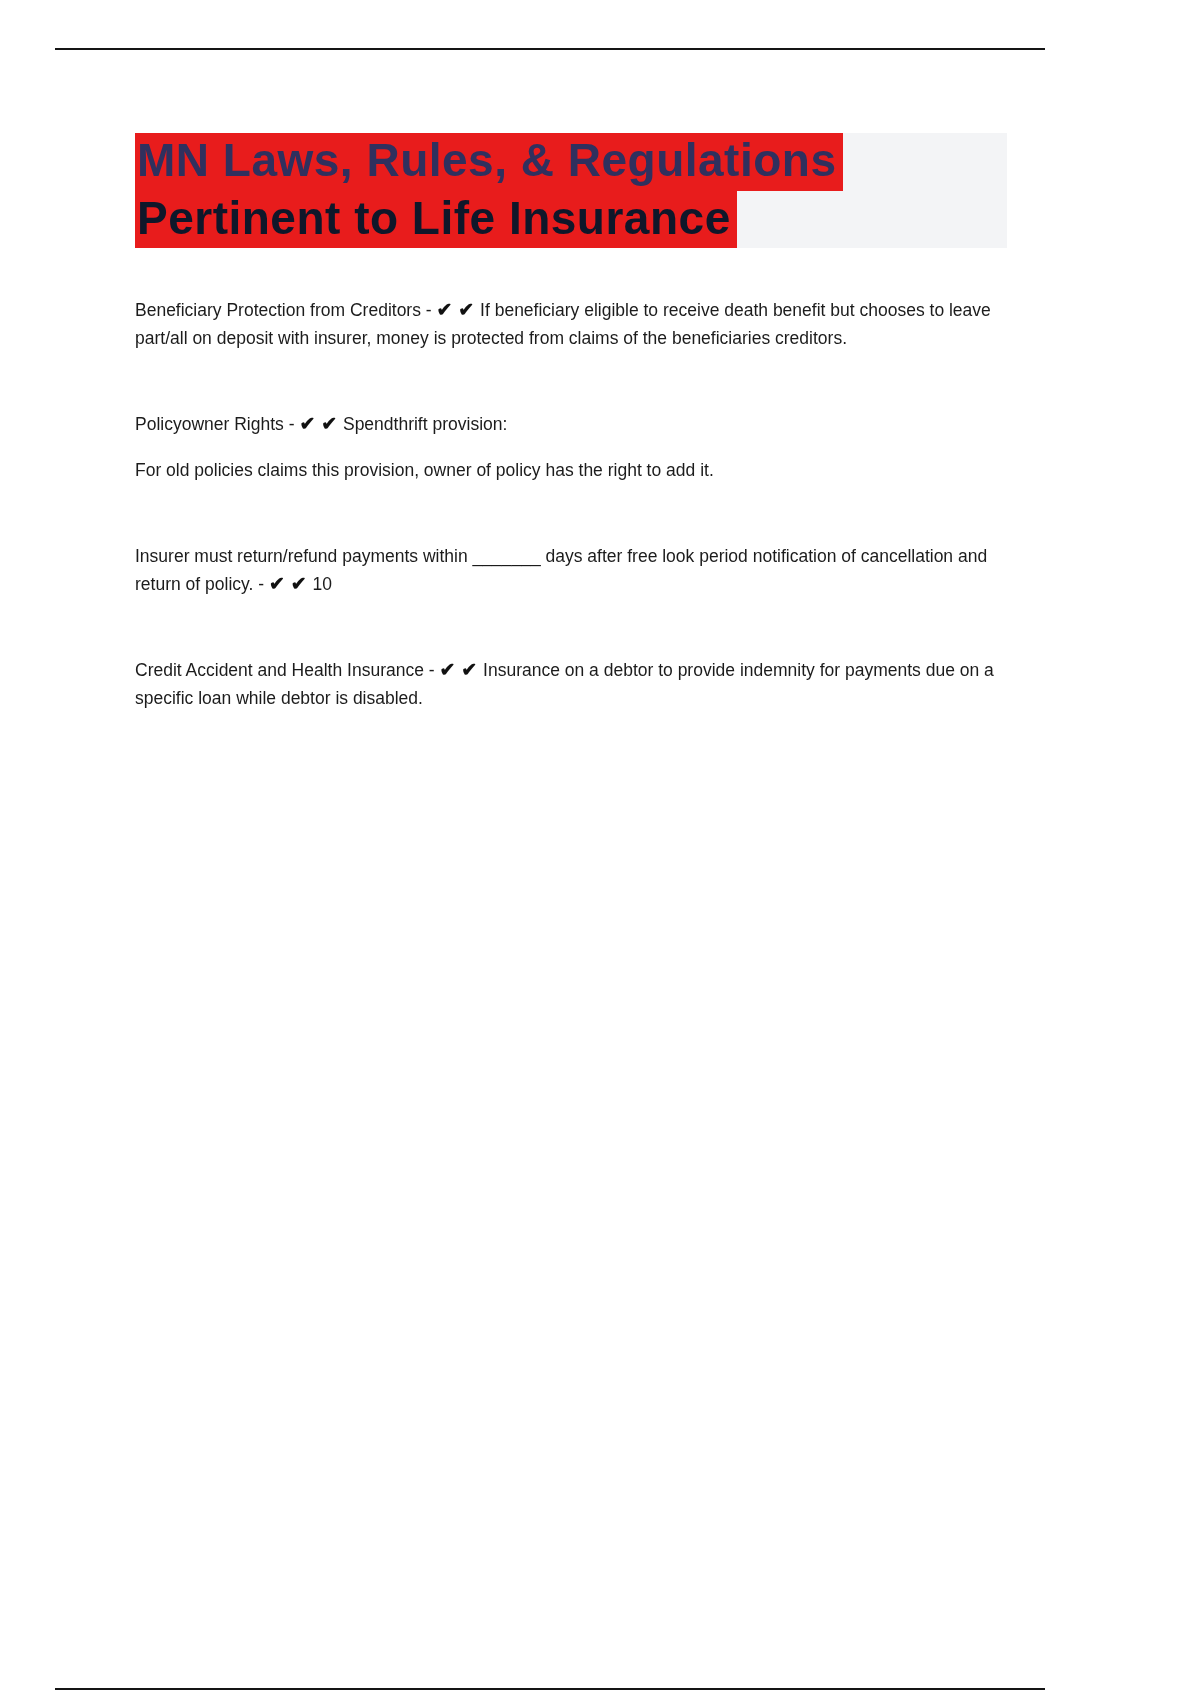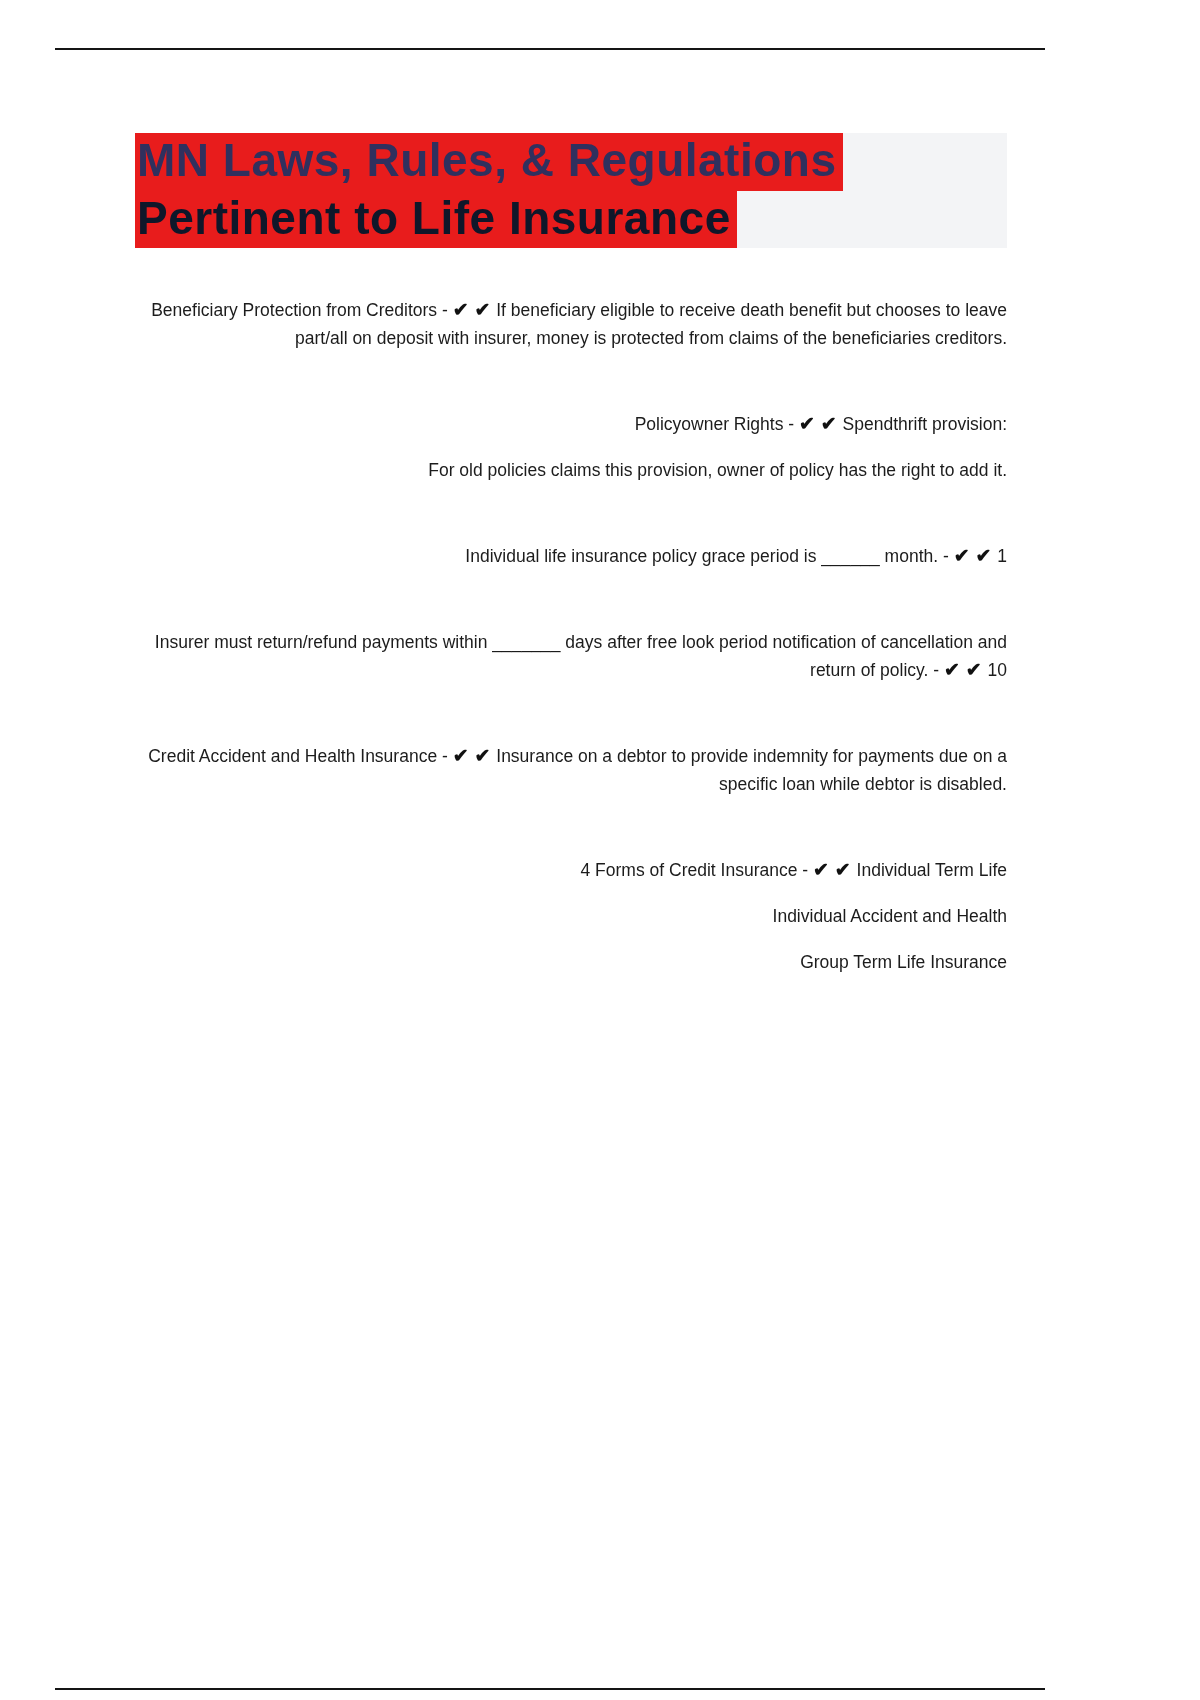--- a/index.html
+++ b/index.html
@@ -50,21 +50,20 @@
   }
 
   .qa-block {
     margin-bottom: 58px;
   }
   .para {
     margin: 0 0 18px 0;
     font-size: 17.5px;
     line-height: 28px;
     color: #1c1c1c;
-    text-align: right;
   }
   .para:last-child { margin-bottom: 0; }
   .check {
     font-weight: 700;
     font-size: 19px;
     color: #111111;
     letter-spacing: 1px;
   }
 </style>
 </head>
@@ -87,32 +86,24 @@
 
     <div id="qa-container">
         <div class="qa-block">
           <p class="para">Beneficiary Protection from Creditors - <span class="check">✔</span> <span class="check">✔</span> If beneficiary eligible to receive death benefit but chooses to leave part/all on deposit with insurer, money is protected from claims of the beneficiaries creditors.</p>
         </div>
         <div class="qa-block">
           <p class="para">Policyowner Rights - <span class="check">✔</span> <span class="check">✔</span> Spendthrift provision:</p>
           <p class="para">For old policies claims this provision, owner of policy has the right to add it.</p>
         </div>
         <div class="qa-block">
-          <p class="para">Individual life insurance policy grace period is ______ month. - <span class="check">✔</span> <span class="check">✔</span> 1</p>
-        </div>
-        <div class="qa-block">
           <p class="para">Insurer must return/refund payments within _______ days after free look period notification of cancellation and return of policy. - <span class="check">✔</span> <span class="check">✔</span> 10</p>
         </div>
         <div class="qa-block">
           <p class="para">Credit Accident and Health Insurance - <span class="check">✔</span> <span class="check">✔</span> Insurance on a debtor to provide indemnity for payments due on a specific loan while debtor is disabled.</p>
-        </div>
-        <div class="qa-block">
-          <p class="para">4 Forms of Credit Insurance - <span class="check">✔</span> <span class="check">✔</span> Individual Term Life</p>
-          <p class="para">Individual Accident and Health</p>
-          <p class="para">Group Term Life Insurance</p>
         </div>
       </div>
 
   </div>
 
   <div class="rule rule-bottom"></div>
 
 </div>
 
 </body></html>

